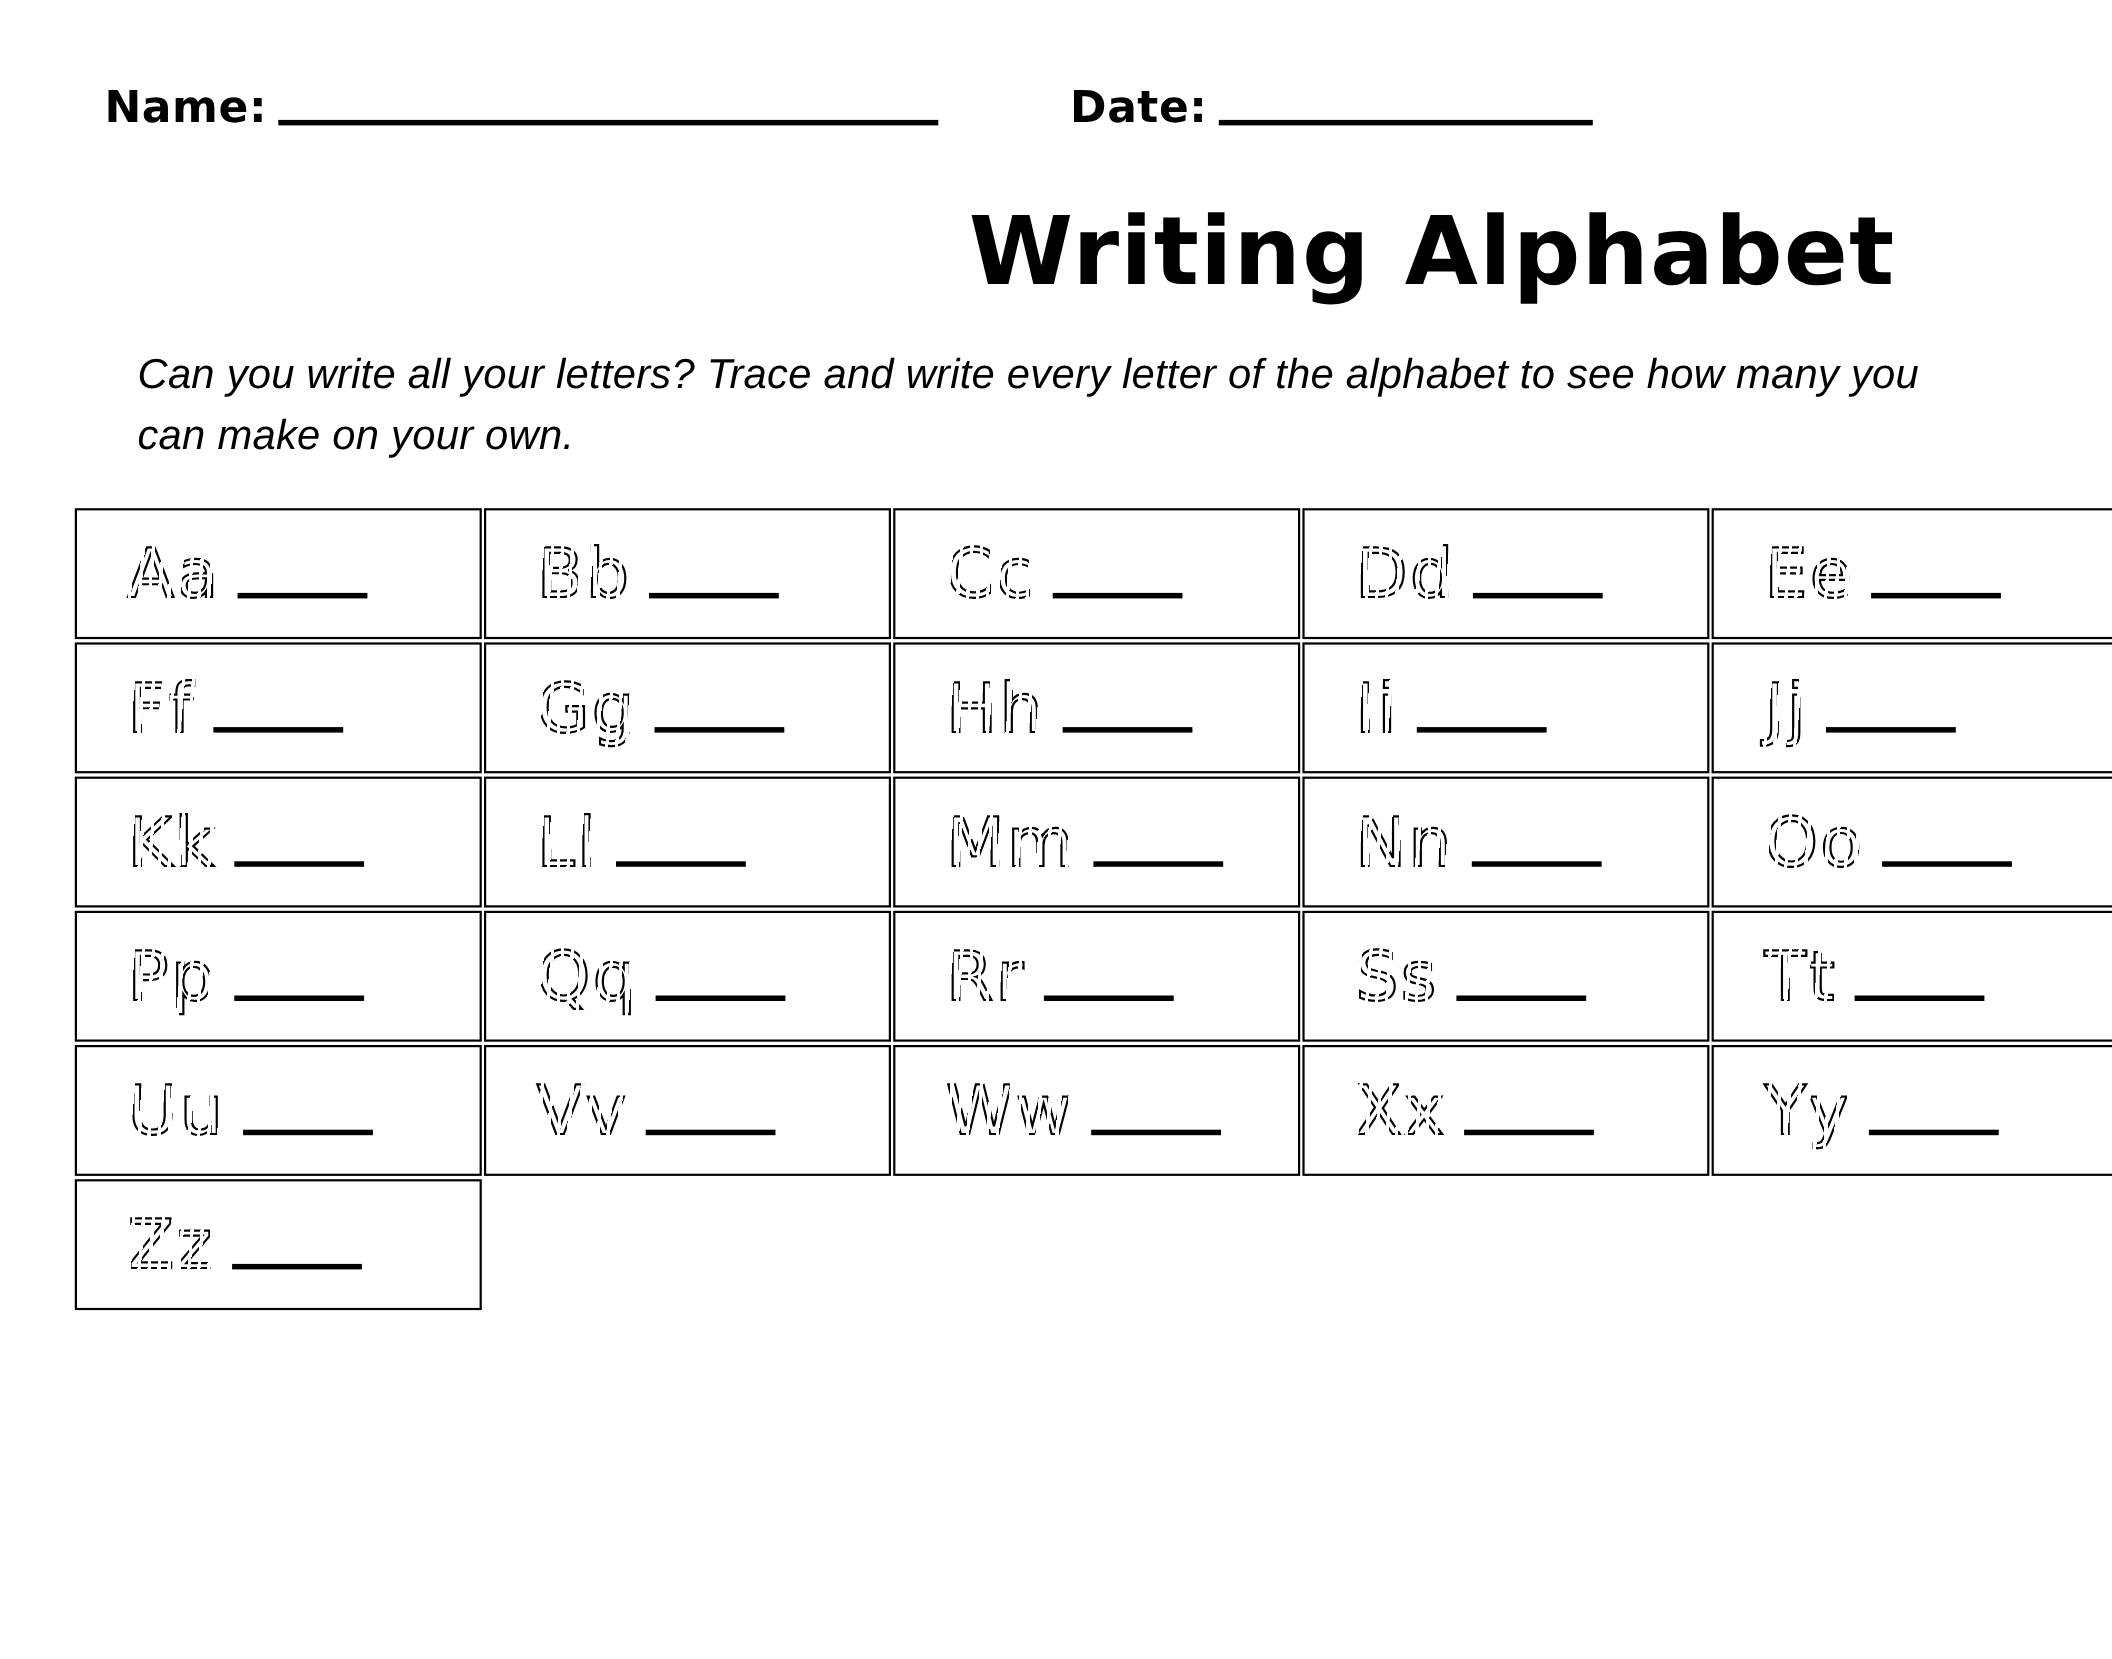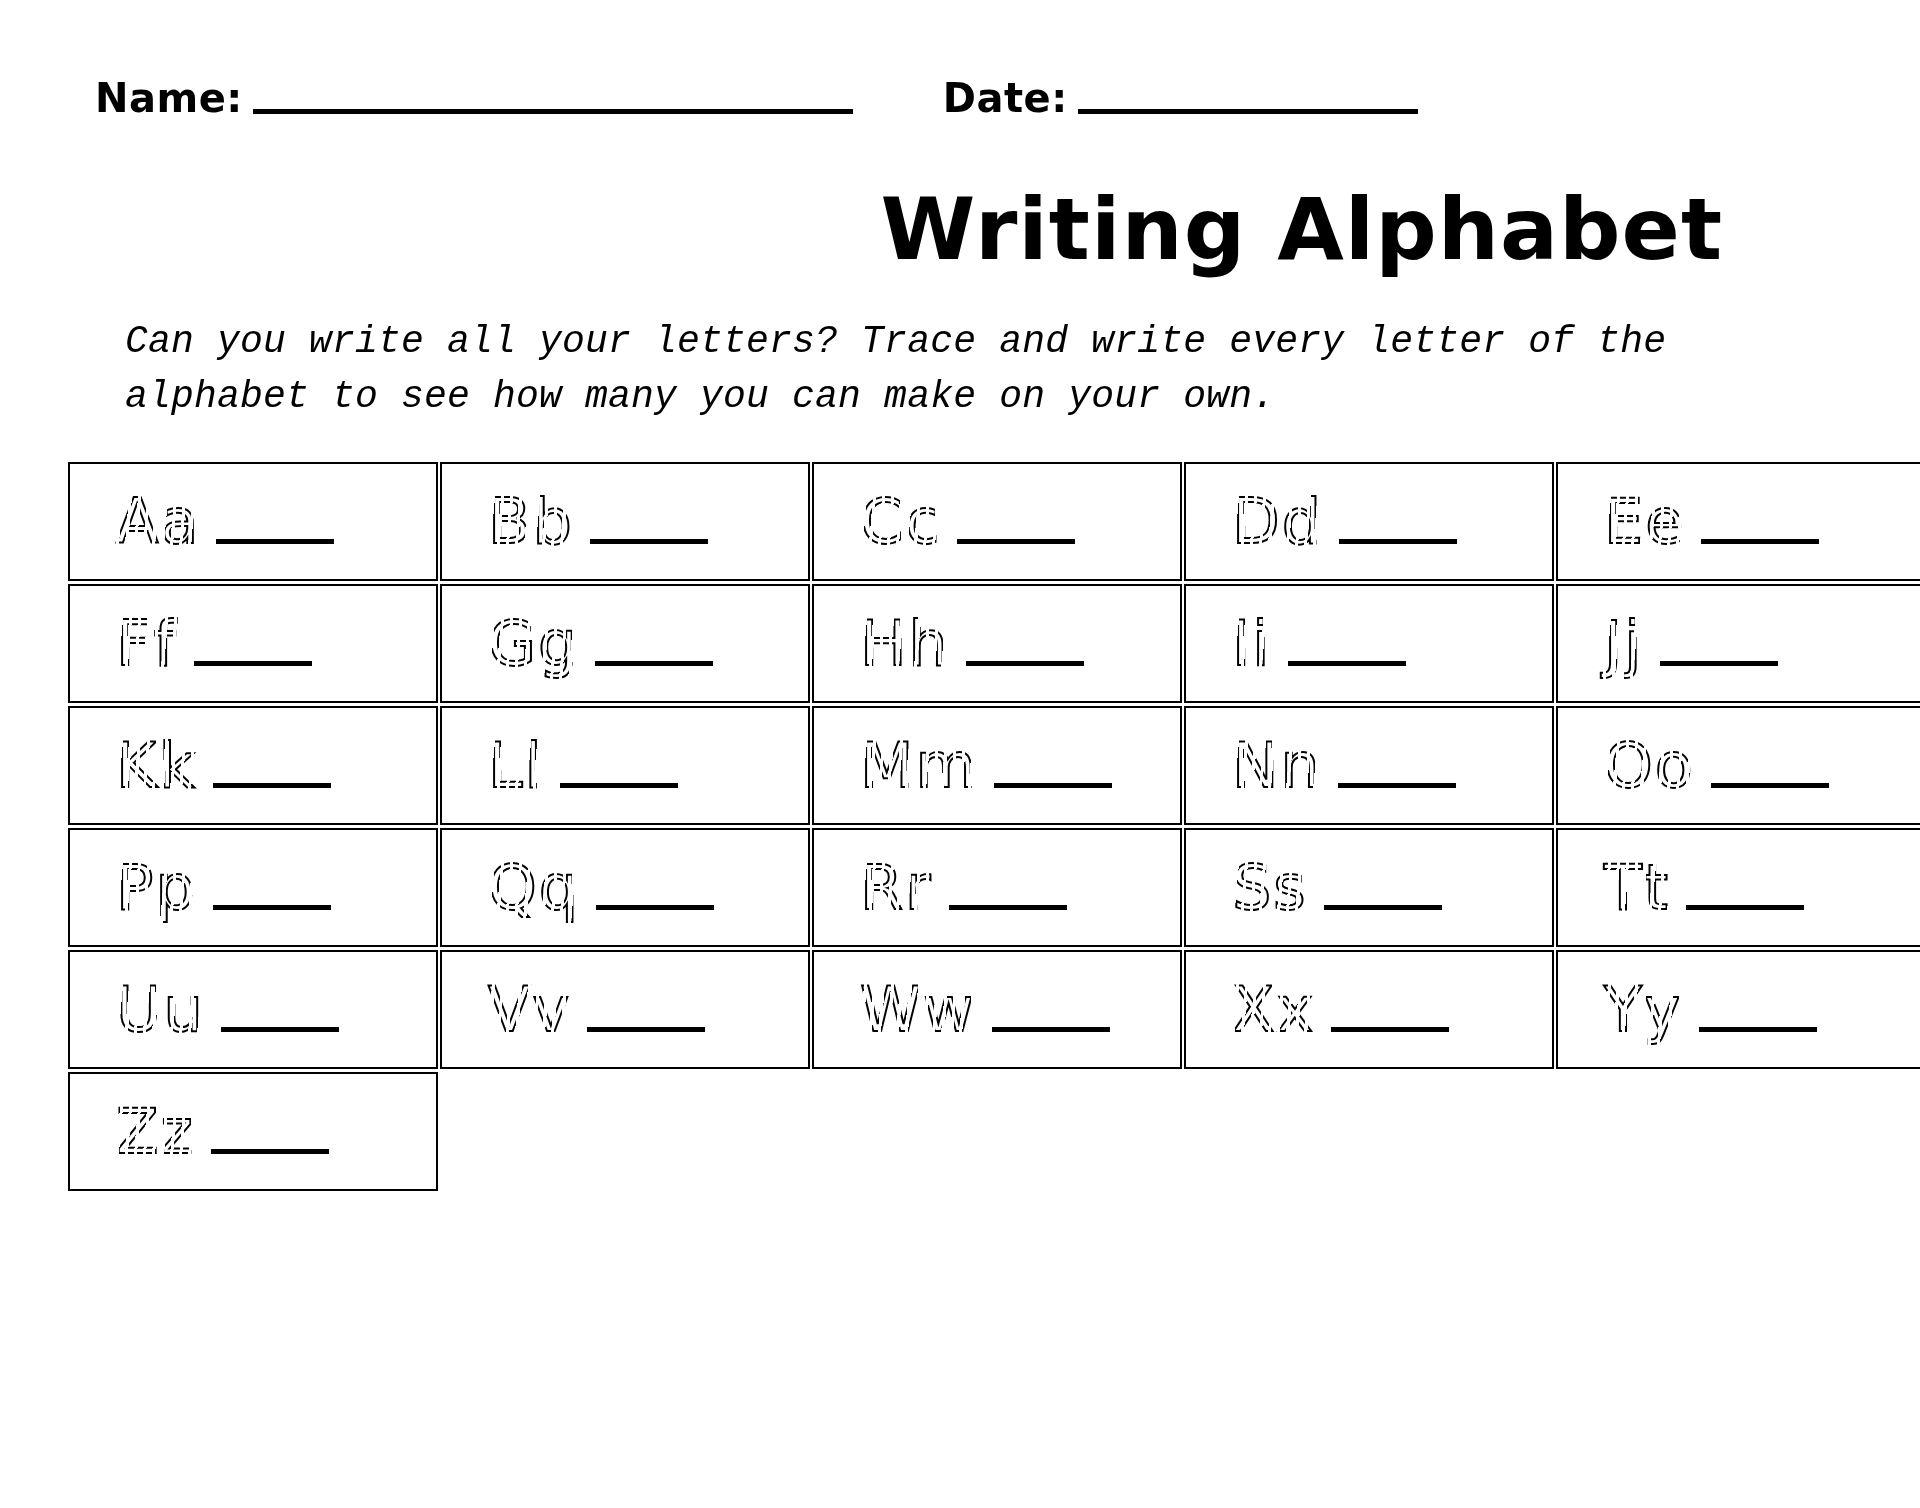--- a/index.html
+++ b/index.html
@@ -43,40 +43,40 @@
     white-space: nowrap;
   }
   .field-rule {
     border-bottom: 5px solid #000;
     height: 2px;
     margin-left: 10px;
     margin-bottom: 4px;
   }
   .rule-name { width: 600px; }
   .rule-date { width: 340px; }
-  .field-date { margin-left: 90px; }
+  .field-date { margin-left: 120px; }
 
   
   .title {
     text-align: right;
     font-family: "DejaVu Sans", sans-serif;
     font-weight: bold;
     font-size: 86px;
     letter-spacing: 1px;
     margin-top: 68px;
     line-height: 1;
   }
 
   
   .instructions {
     margin: 42px auto 0 auto;
     width: 1730px;
     padding-left: 85px;
     box-sizing: border-box;
-    font-family: Liberation Mono, monospace;
+    font-family: Liberation Sans, sans-serif;
     font-style: italic;
     font-size: 38px;
     line-height: 1.45;
     letter-spacing: 0.2px;
   }
 
   
   .grid {
     margin-top: 38px;
     margin-left: 28px;

